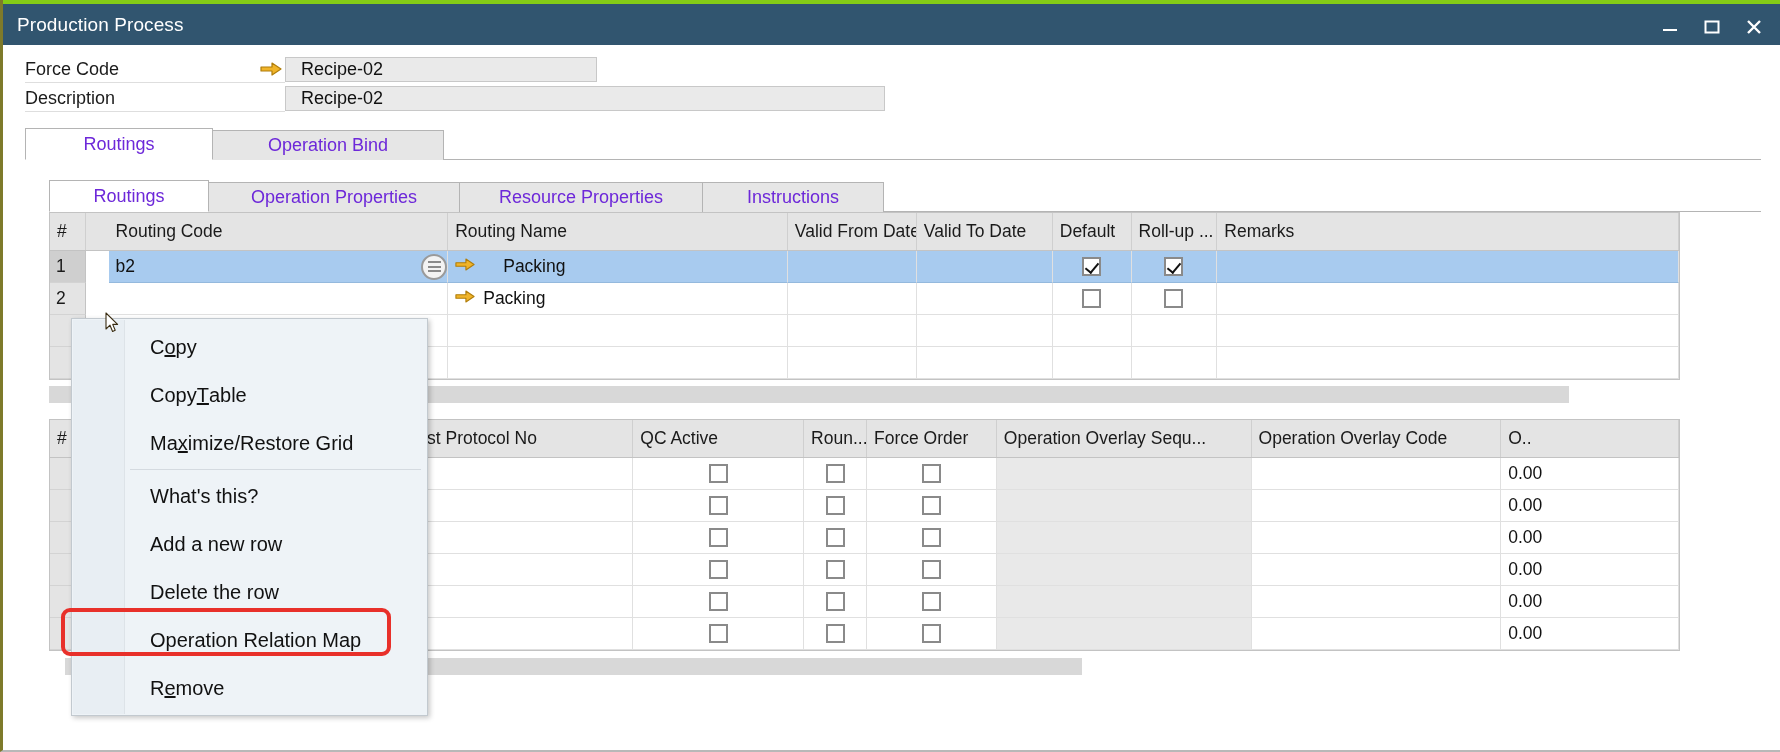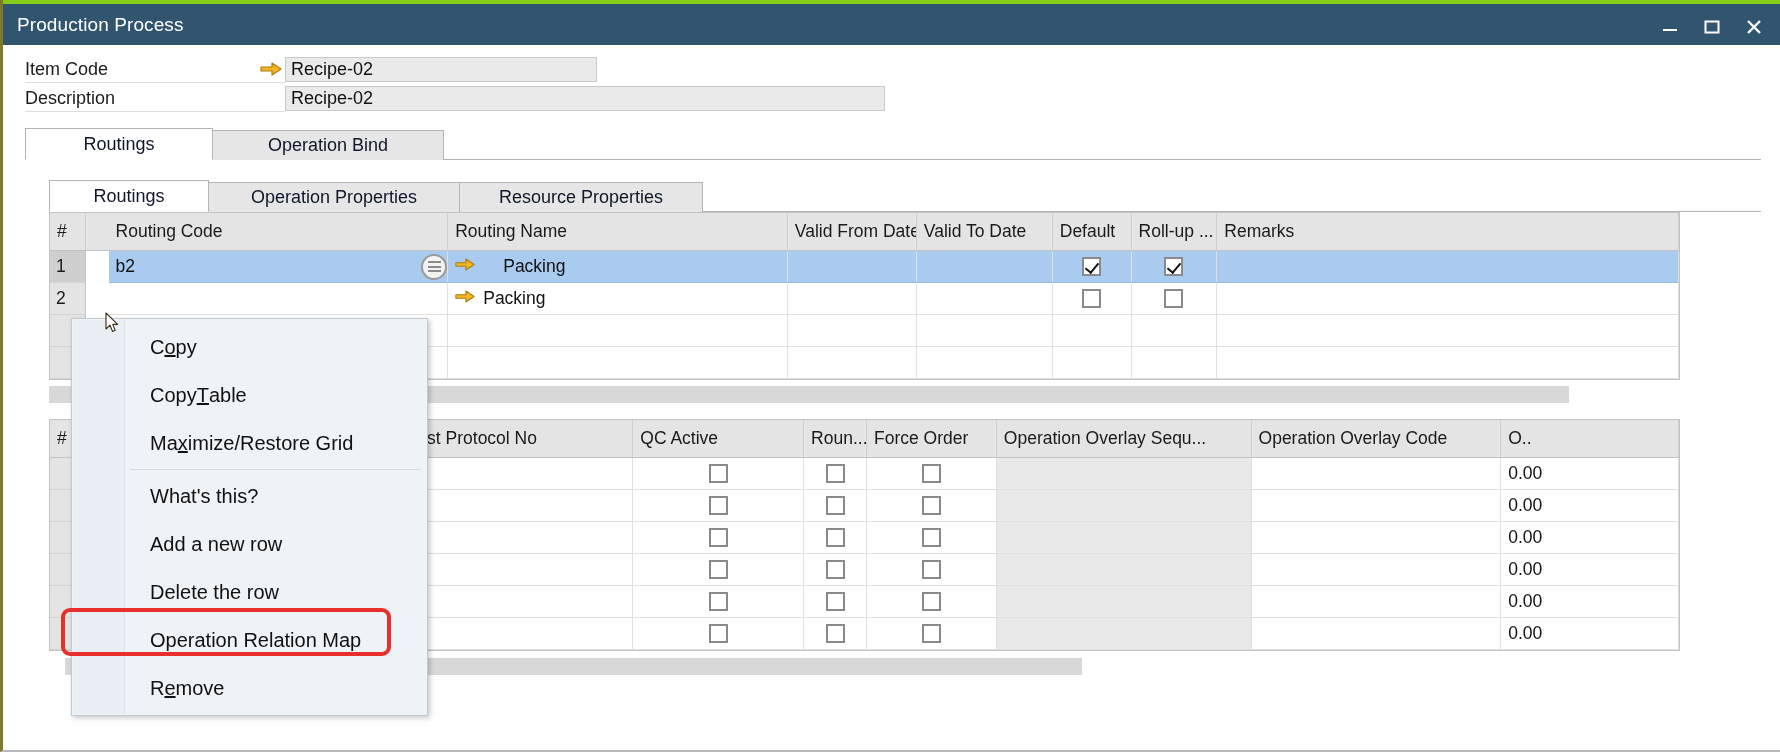--- a/index.html
+++ b/index.html
@@ -67,21 +67,21 @@
     border-bottom: 1px solid #dedede;
   }
   .goldarrow { display:block; }
   .forminput {
     height: 25px;
     background: #eaeaea;
     border: 1px solid #c8c8c8;
     font-size: 18px;
     color: #111;
     line-height: 23px;
-    padding-left: 5px;
+    padding-left: 15px;
     overflow: hidden;
     white-space: nowrap;
   }
   .w-input-a { width: 312px; }
   .w-input-b { width: 600px; }
 
   
   .tabzone-outer {
     margin: 16px 0 0 22px;
     width: 1736px;
@@ -92,21 +92,21 @@
     align-items: flex-end;
     height: 32px;
     position: relative;
     z-index: 3;
   }
   .tab {
     height: 30px;
     min-width: 100px;
     display: flex; align-items: center; justify-content: center;
     font-size: 18px;
-    color: #0f172a;
+    color: #6d28d9;
     background: #e6e6e6;
     border: 1px solid #b4b4b4;
     border-bottom: none;
     margin-right: -1px;
     padding: 0 20px;
   }
   .tab.active {
     background: #ffffff;
     height: 32px;
     border-bottom: 1px solid #ffffff;
@@ -323,21 +323,21 @@
         <svg width="18" height="18" viewBox="0 0 18 18">
             <path d="M3 3 L15 15 M15 3 L3 15" stroke="#ffffff" stroke-width="2.4" fill="none"></path>
           </svg>
       </div>
     </div>
   </div>
 
   <div class="form">
 
     <div class="formrow">
-      <div class="formlabel">Item Code</div>
+      <div class="formlabel">Force Code</div>
       <div class="arrowcell">
         <svg class="goldarrow" width="22" height="16" viewBox="0 0 22 16">
           <path d="M1 6 H12 V2 L21 8 L12 14 V10 H1 Z" fill="#f0b429" stroke="#b07d0a" stroke-width="1.2" stroke-linejoin="round"></path>
         </svg>
       </div>
       <div class="forminput w-input-a">Recipe-02</div>
     </div>
 
     <div class="formrow">
       <div class="formlabel">Description</div>
@@ -353,20 +353,21 @@
       <div class="tab tab-outer-0 active">Routings</div>
       <div class="tab tab-outer-1">Operation Bind</div>
     </div>
 
     <div class="outer-panel">
 
       <div class="tabstrip">
         <div class="tab tab-inner-0 active">Routings</div>
         <div class="tab tab-inner-1">Operation Properties</div>
         <div class="tab tab-inner-2">Resource Properties</div>
+        <div class="tab tab-inner-3">Instructions</div>
       </div>
 
       <div class="inner-panel">
 
         <div class="grid">
 
           <div class="grid-row grid-head">
             <div class="gh c-num">#</div>
             <div class="gh c-code">Routing Code</div>
             <div class="gh c-name">Routing Name</div>

